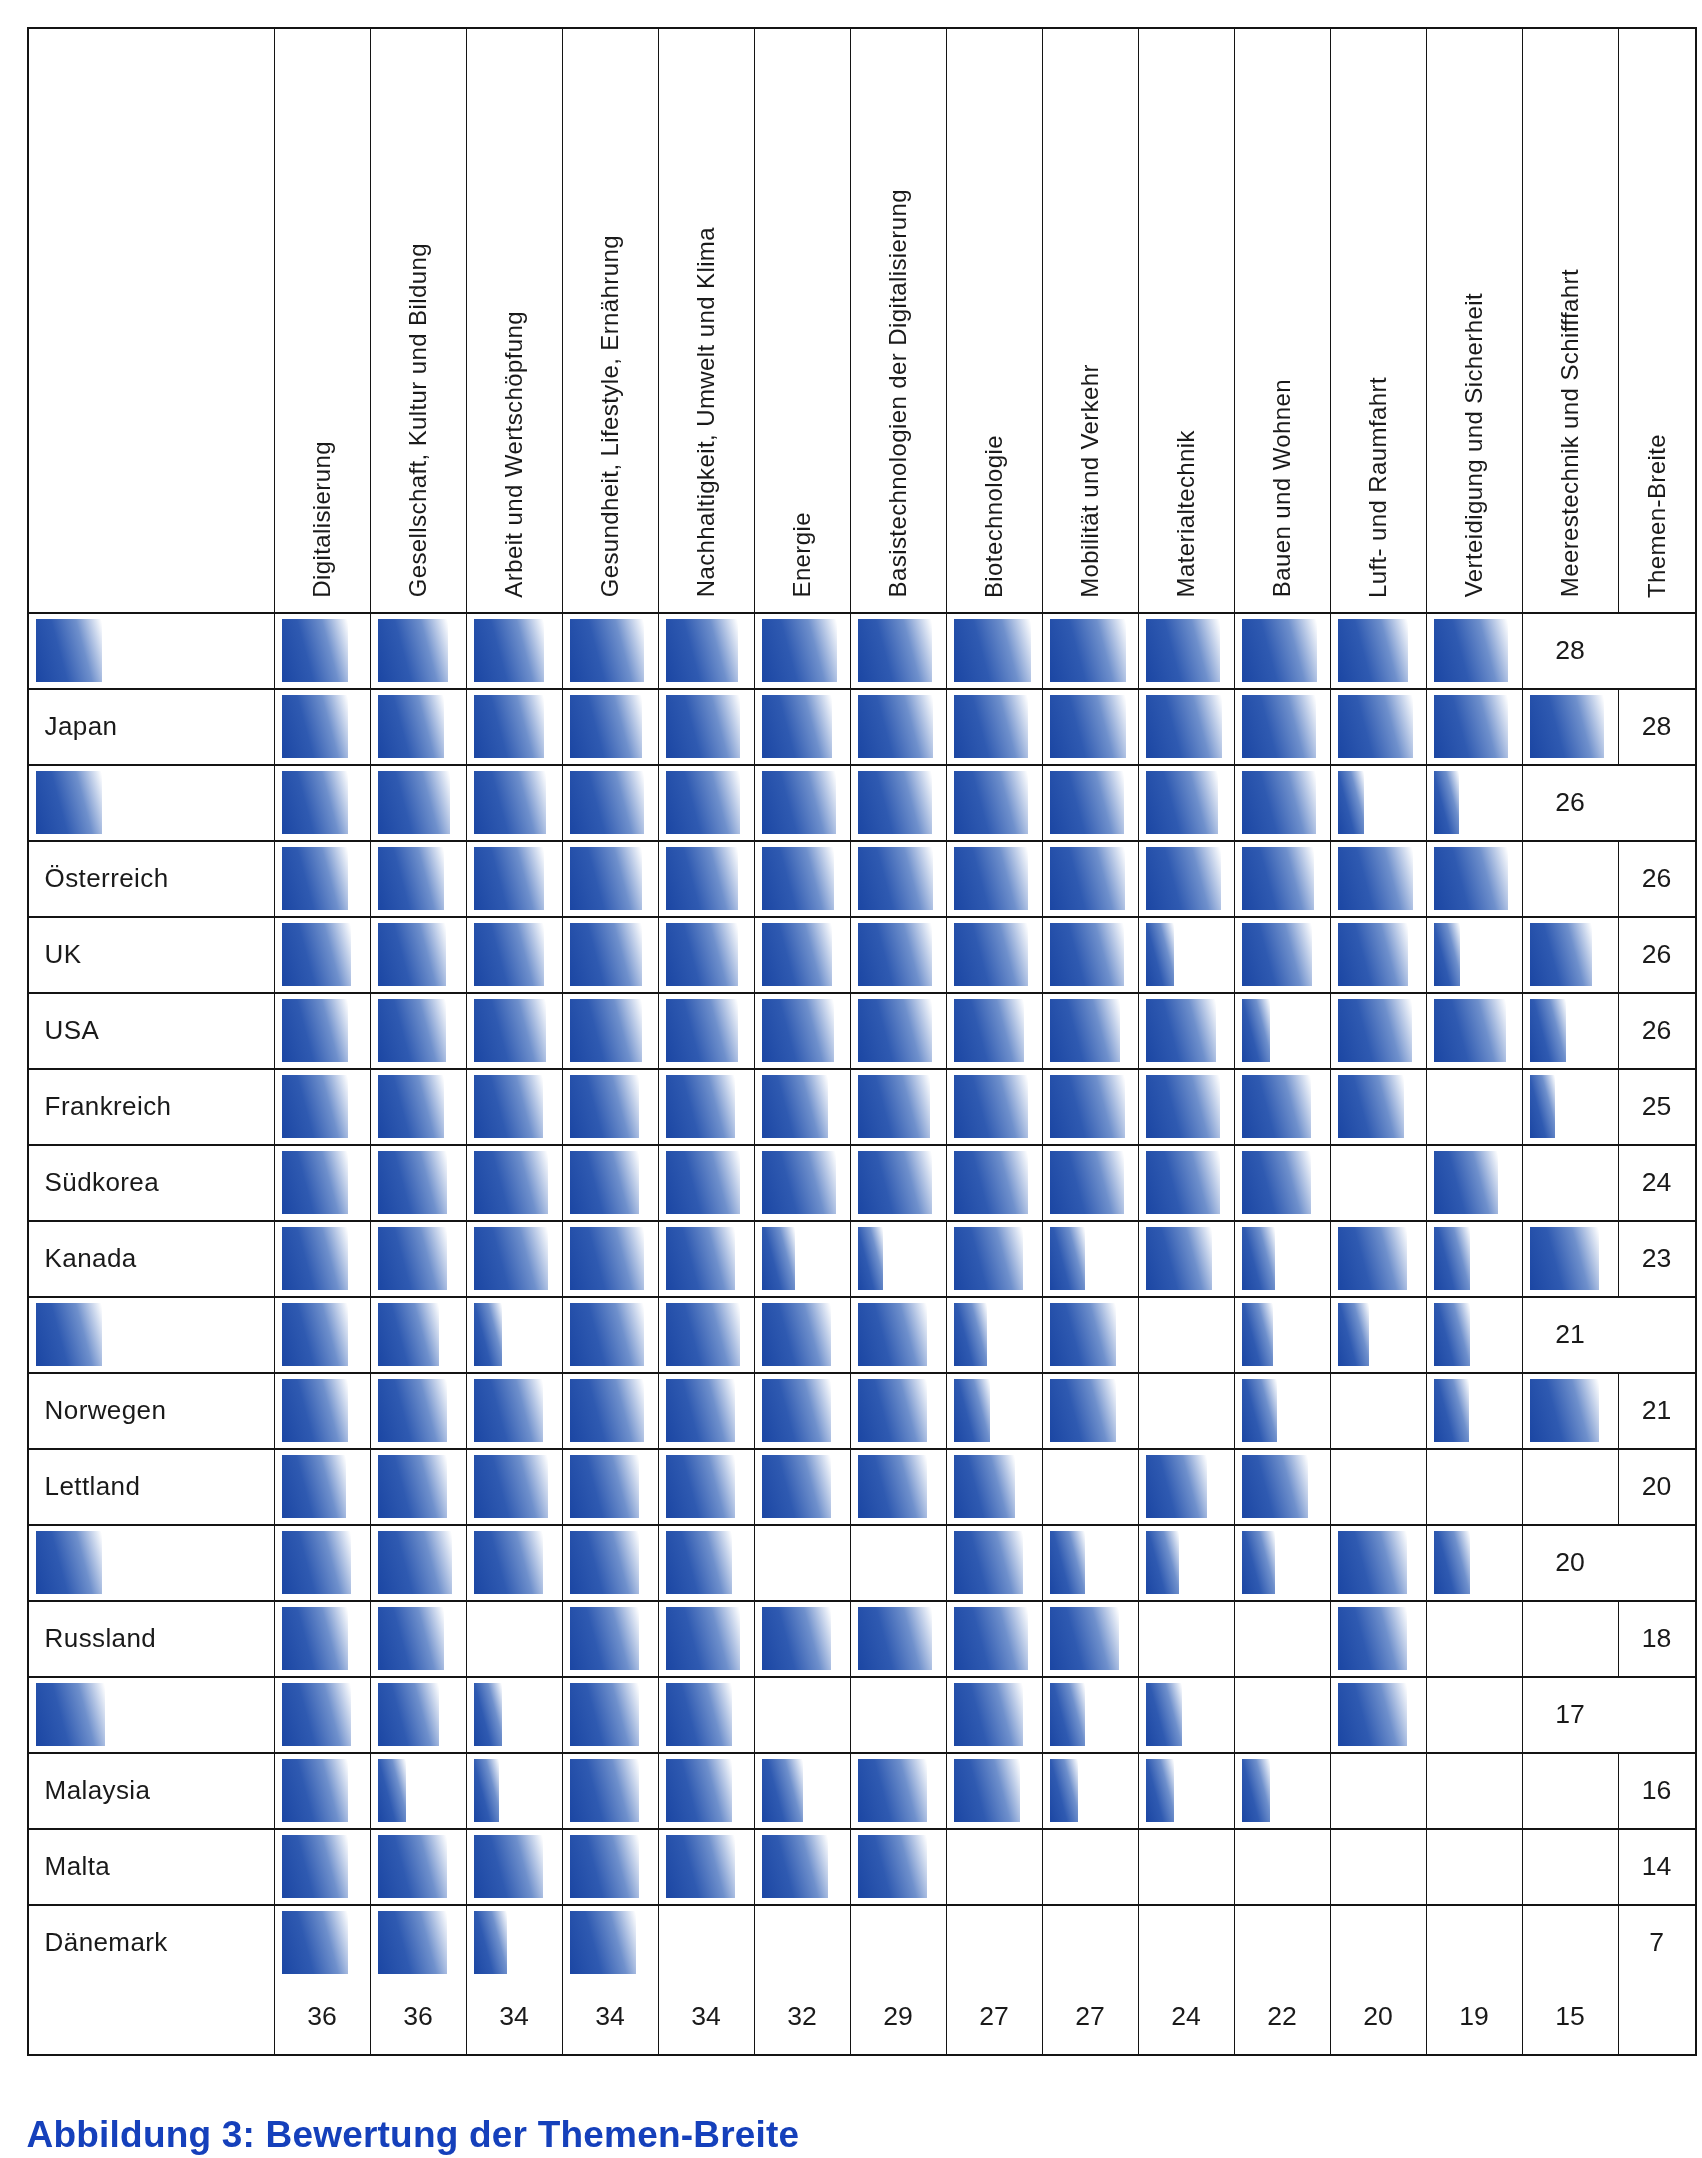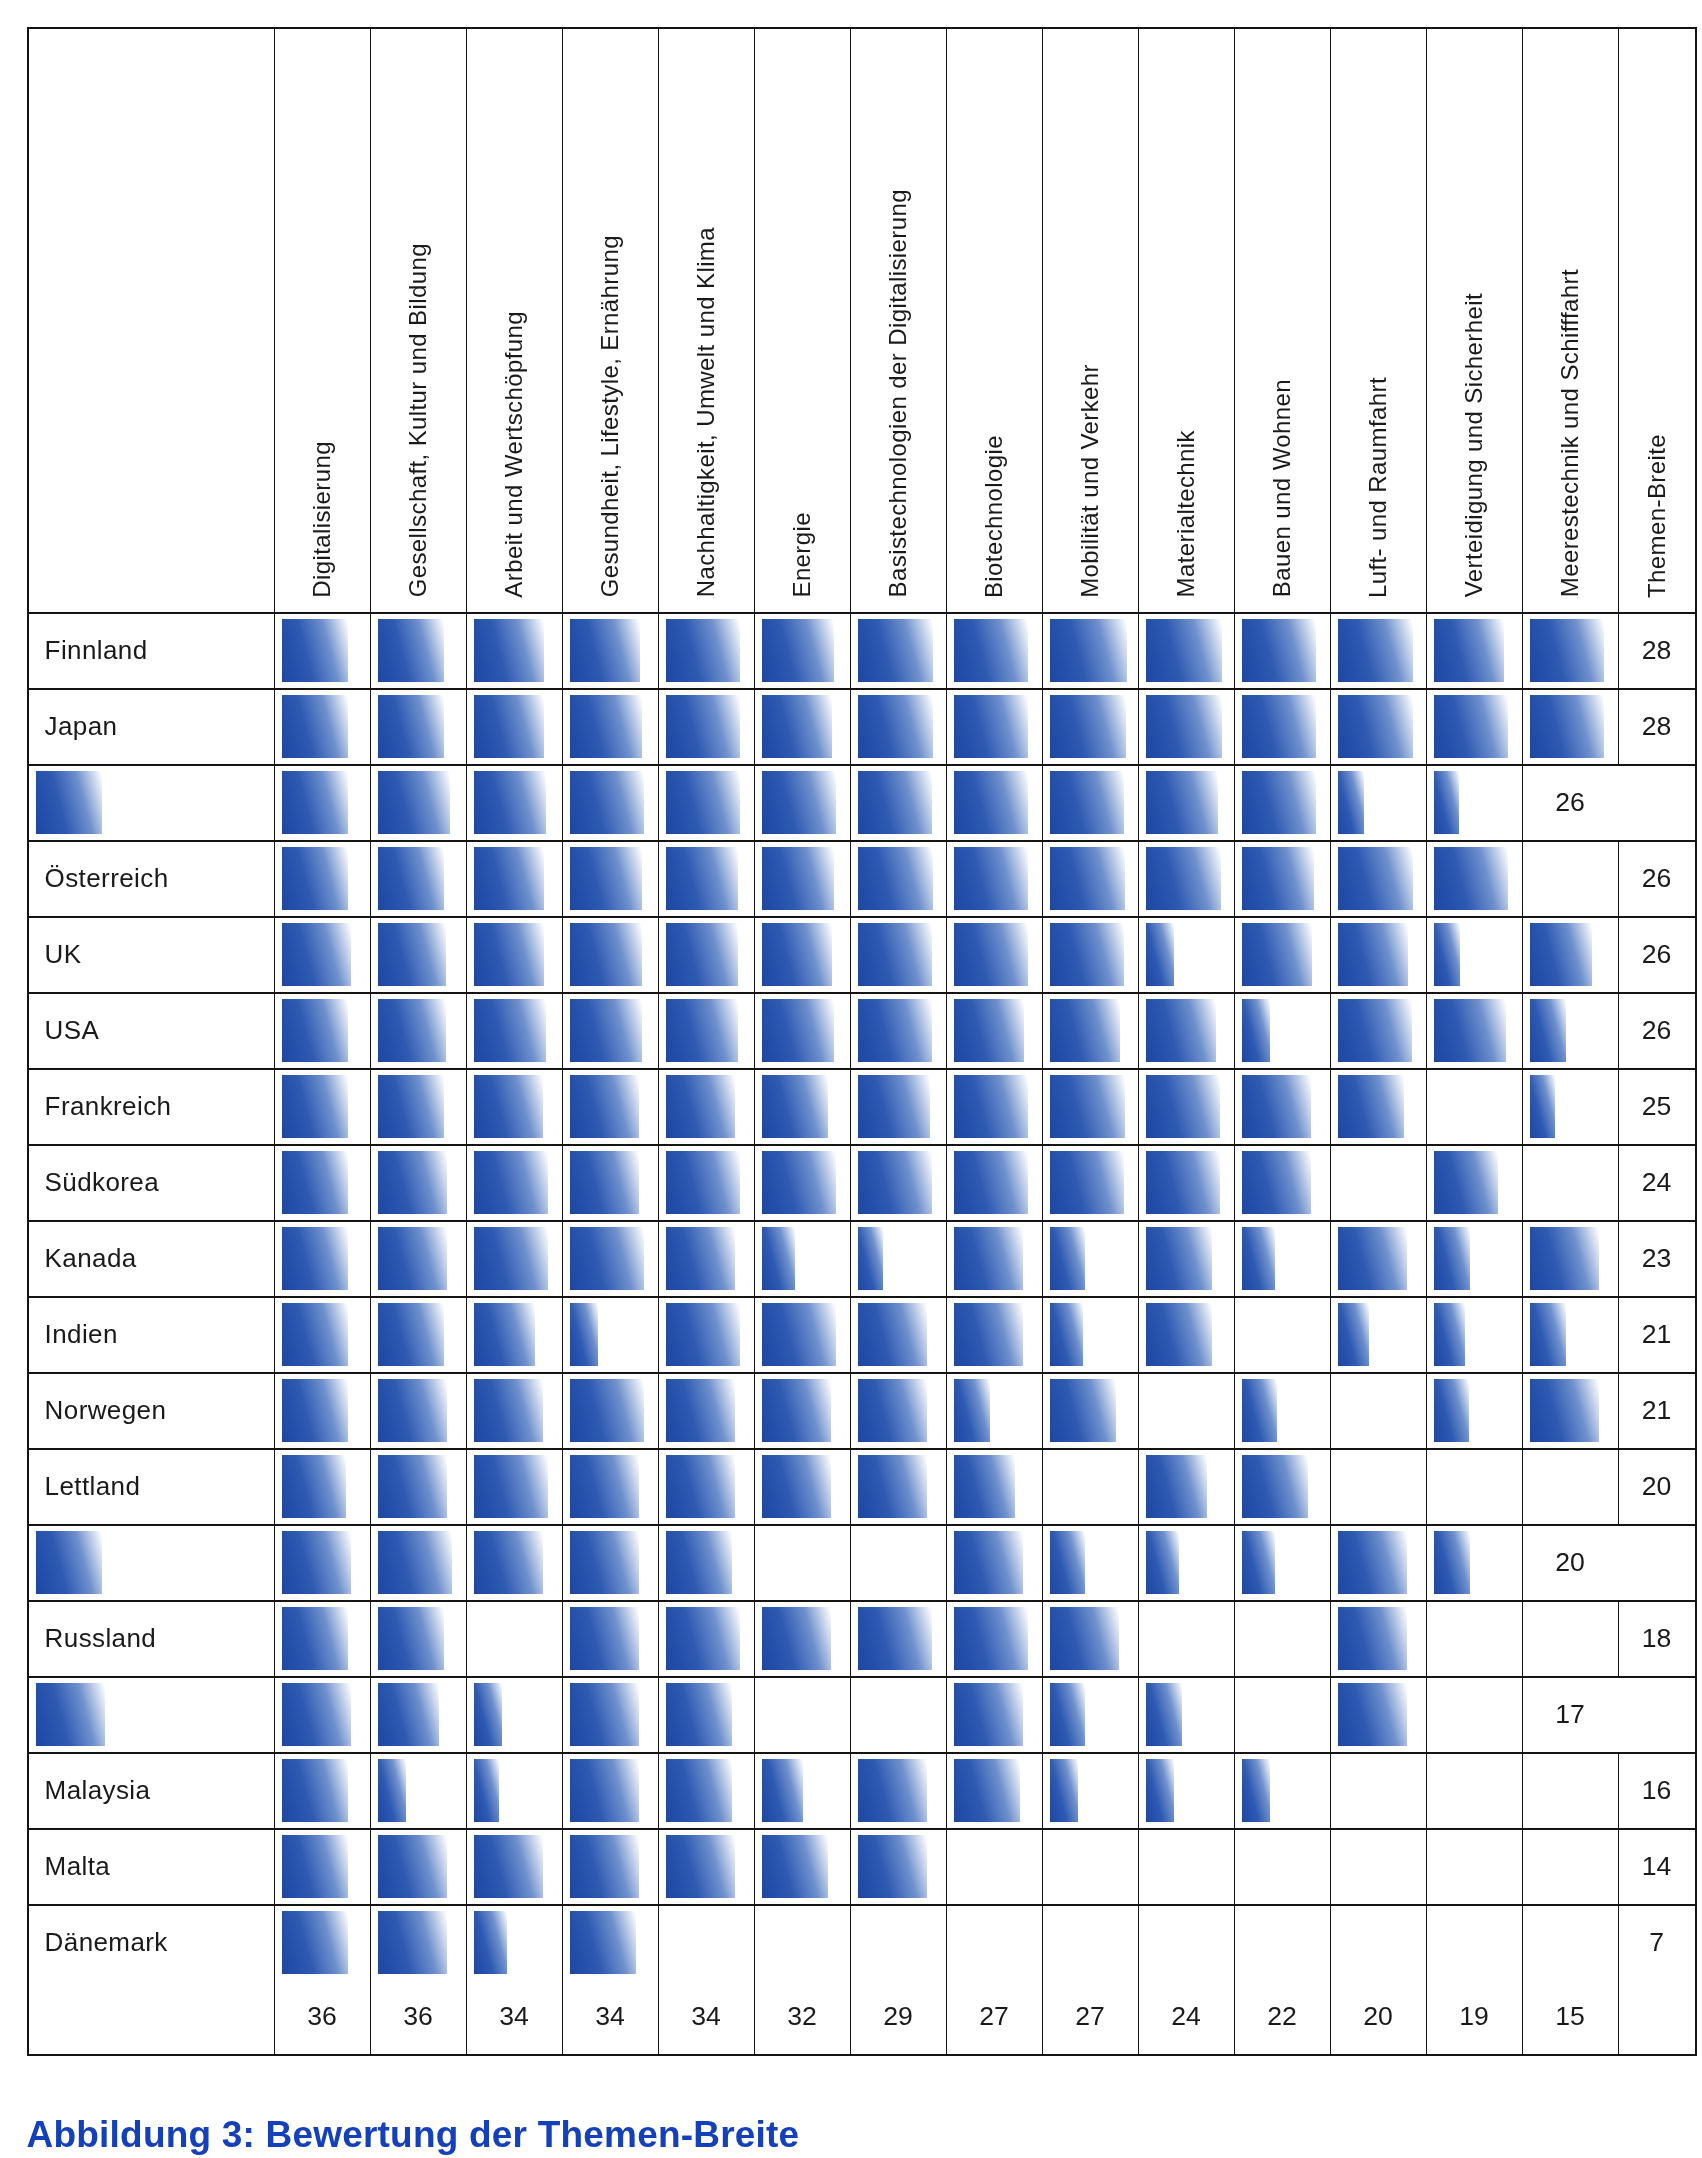--- a/index.html
+++ b/index.html
@@ -117,21 +117,20 @@
         </div>
         <div class="cell hcell">
           <span>Meerestechnik und Schifffahrt</span>
         </div>
         <div class="cell hcell">
           <span>Themen-Breite</span>
         </div>
       </div>
     <div id="body-rows">
         <div class="grid brow">
-          <div class="cell labelcell">Finnland</div>
           <div class="cell barcell">
             <div class="bar" style="width: 66px;"></div>
           </div>
           <div class="cell barcell">
             <div class="bar" style="width: 66px;"></div>
           </div>
           <div class="cell barcell">
             <div class="bar" style="width: 70px;"></div>
           </div>
           <div class="cell barcell">
@@ -522,21 +521,20 @@
           </div>
           <div class="cell barcell">
             <div class="bar" style="width: 36px;"></div>
           </div>
           <div class="cell barcell">
             <div class="bar" style="width: 69px;"></div>
           </div>
           <div class="cell numcell">23</div>
         </div>
         <div class="grid brow">
-          <div class="cell labelcell">Indien</div>
           <div class="cell barcell">
             <div class="bar" style="width: 66px;"></div>
           </div>
           <div class="cell barcell">
             <div class="bar" style="width: 66px;"></div>
           </div>
           <div class="cell barcell">
             <div class="bar" style="width: 61px;"></div>
           </div>
           <div class="cell barcell">

